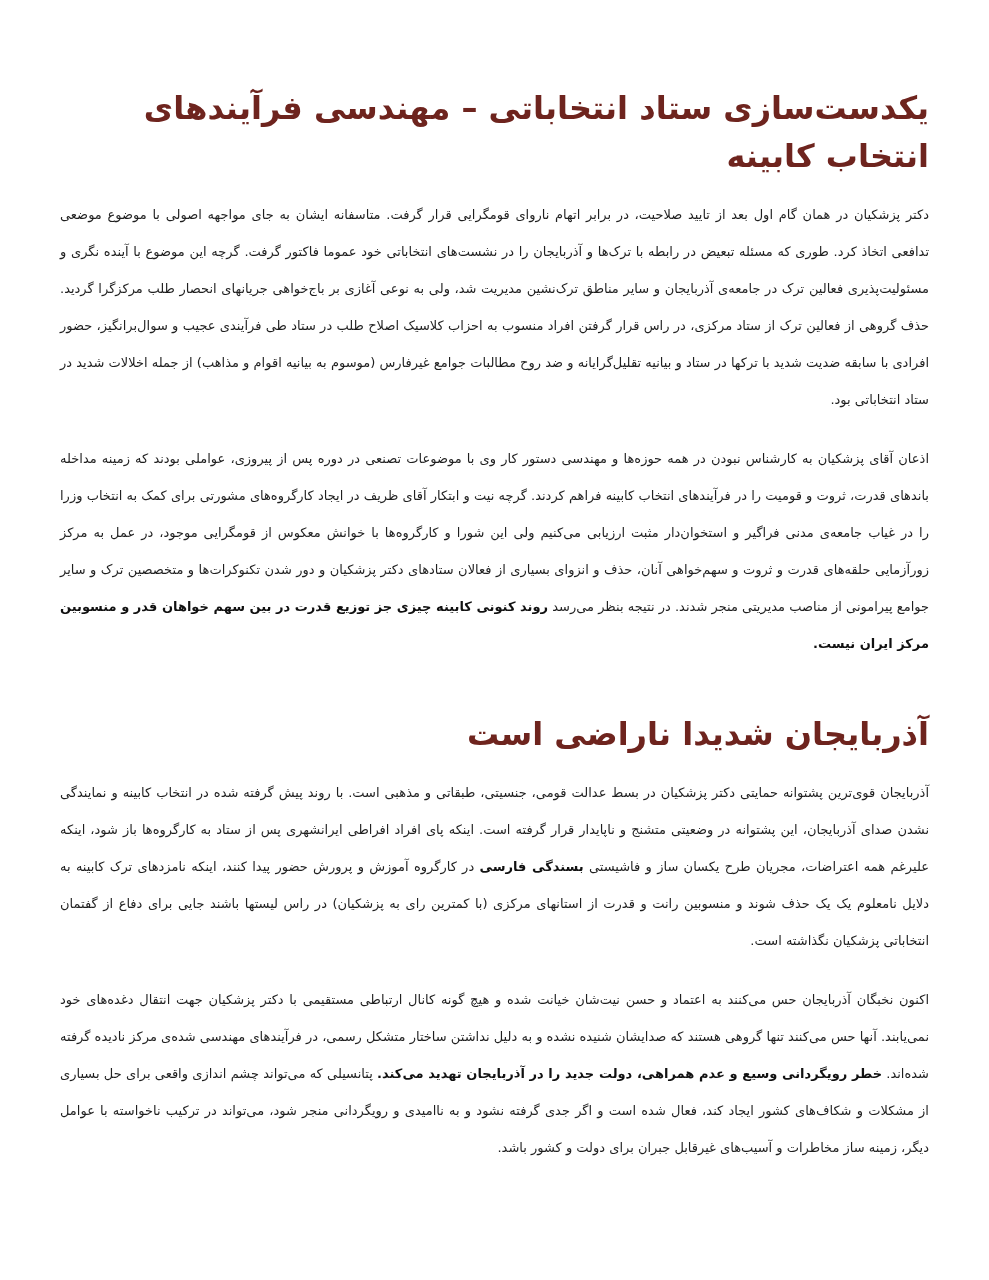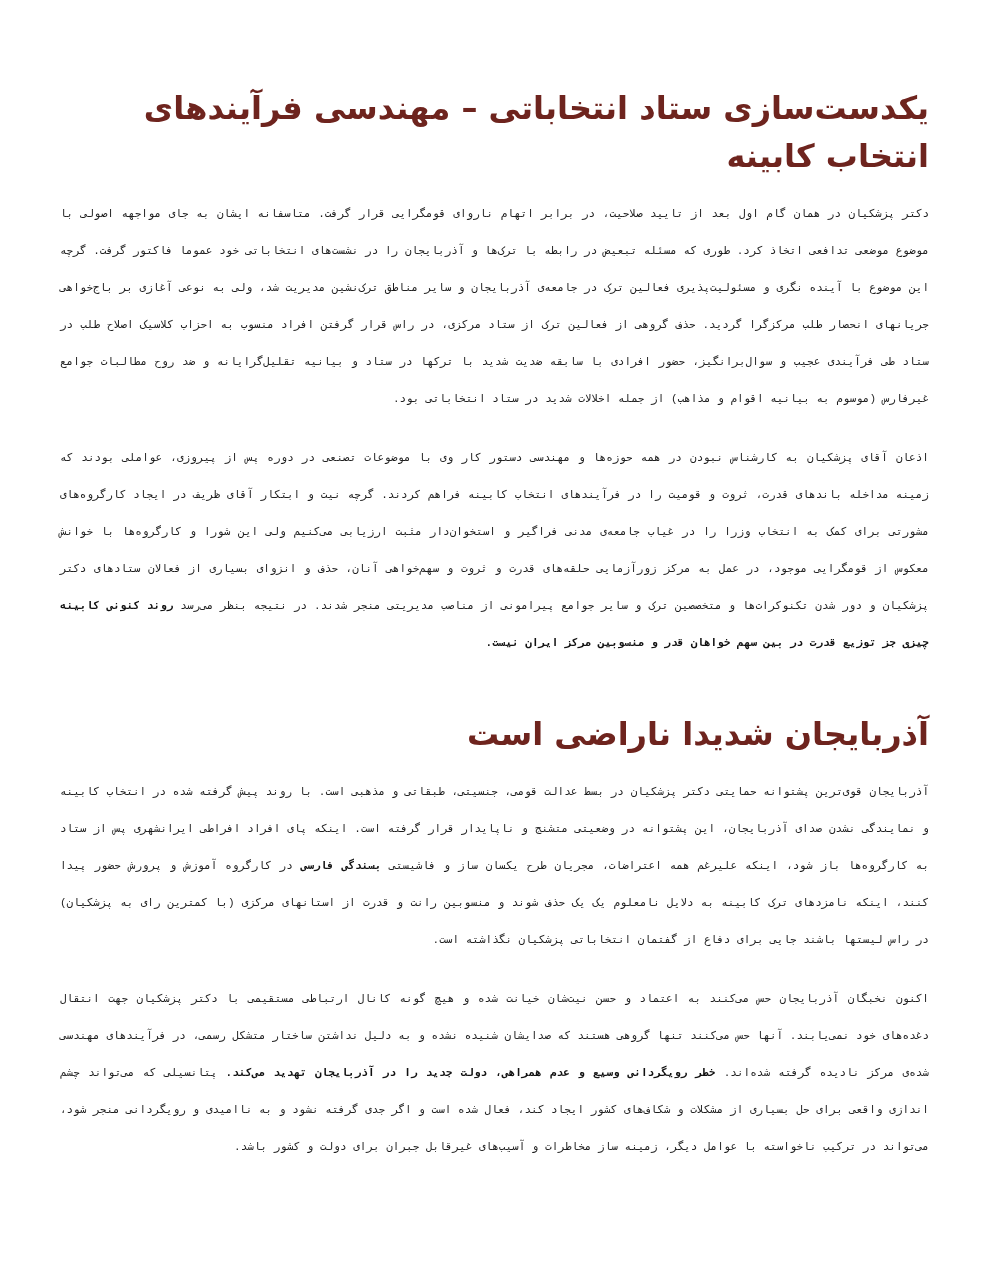--- a/index.html
+++ b/index.html
@@ -27,27 +27,26 @@
     font-weight: bold;
     color: #6e241e;
     text-align: right;
     line-height: 1.5;
     margin: 26px 0 16px 0;
   }
   .heading--second {
     margin-top: 26px;
   }
   .para {
-    font-size: 11px;
+    font-size: 13px;
     line-height: 37px;
     color: #1f1f1f;
     text-align: justify;
     text-justify: inter-word;
     margin: 0 0 22px 0;
-    font-family: Liberation Mono, monospace;
   }
   .seg-bold {
     font-weight: bold;
     color: #111111;
   }
 </style>
 </head>
 <body>
 
 <div class="page">

